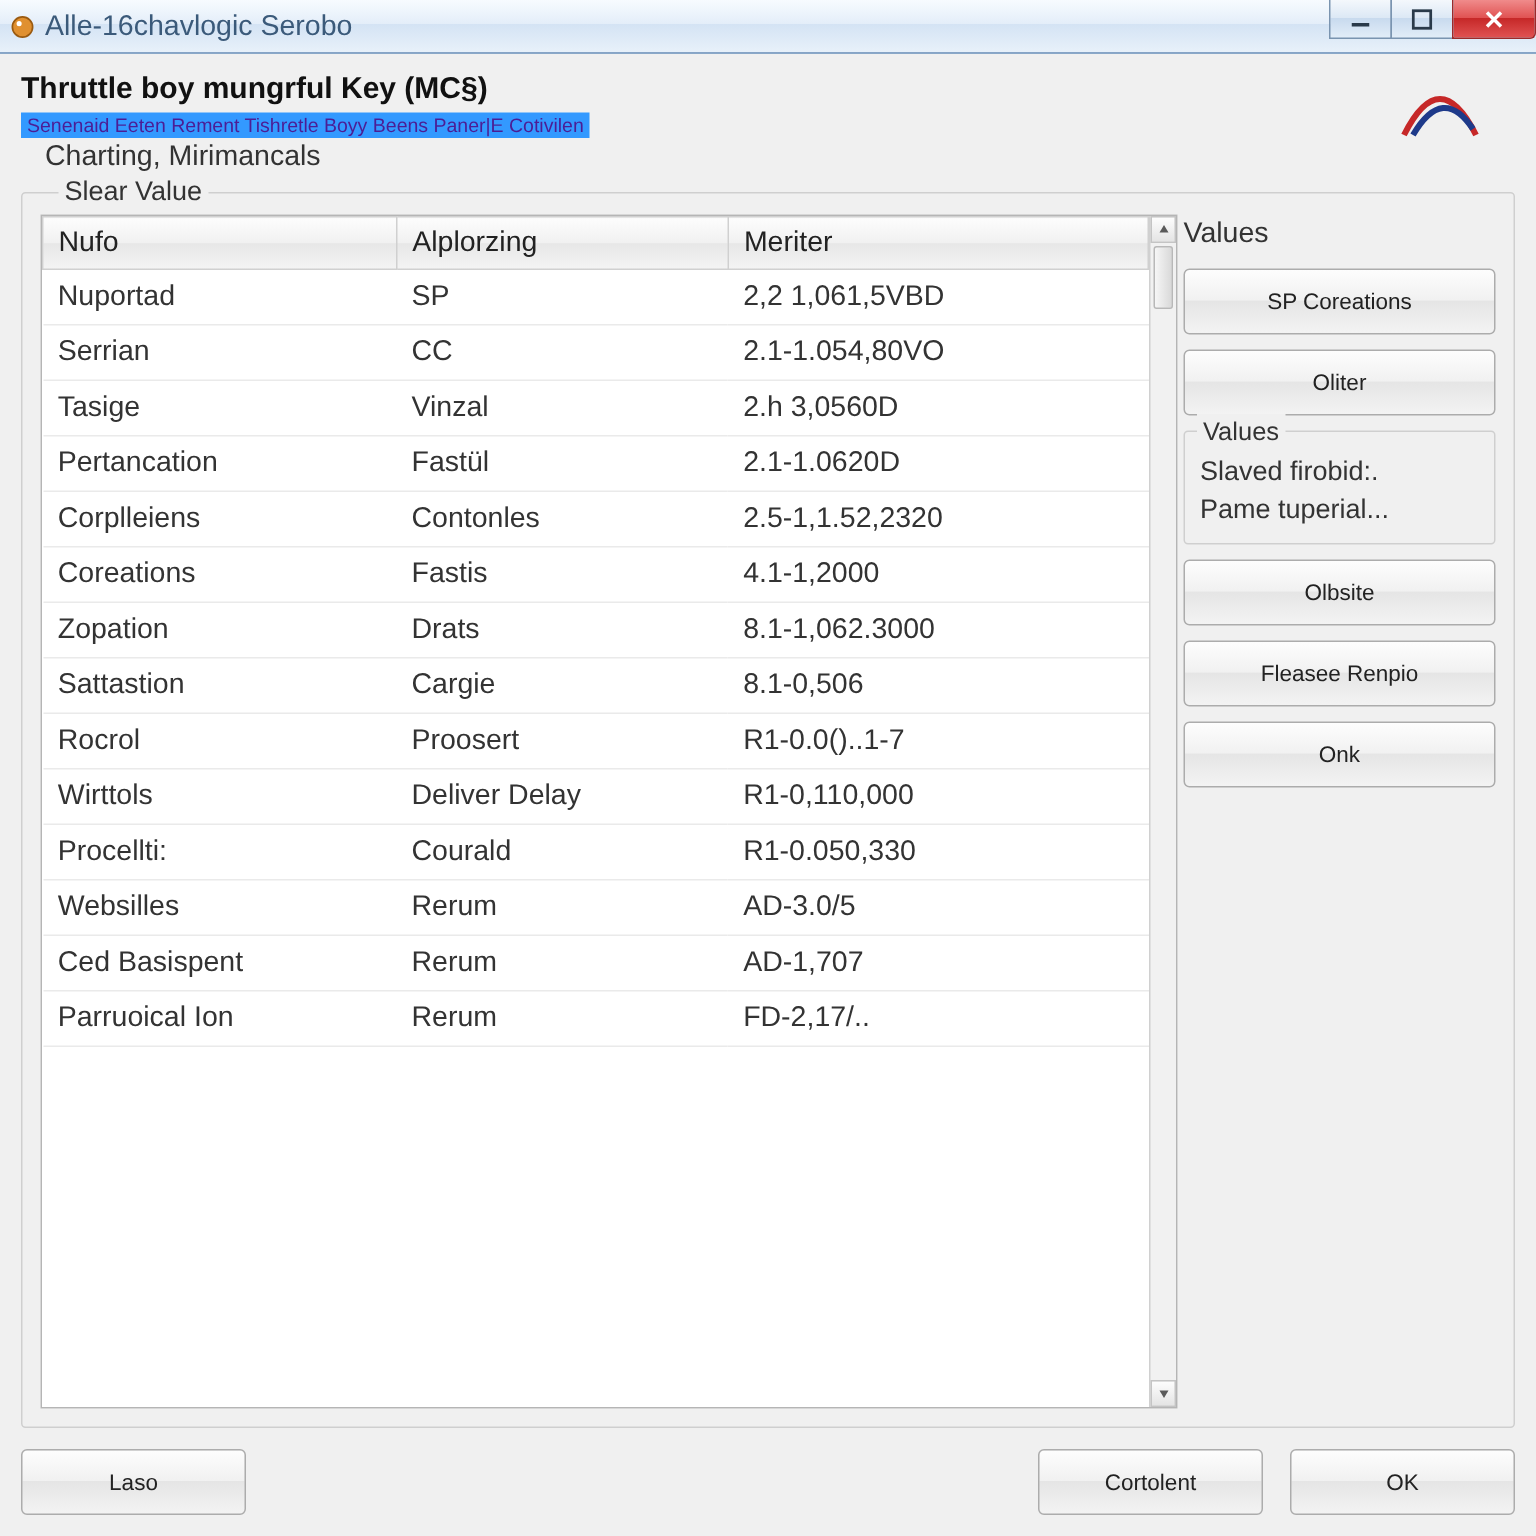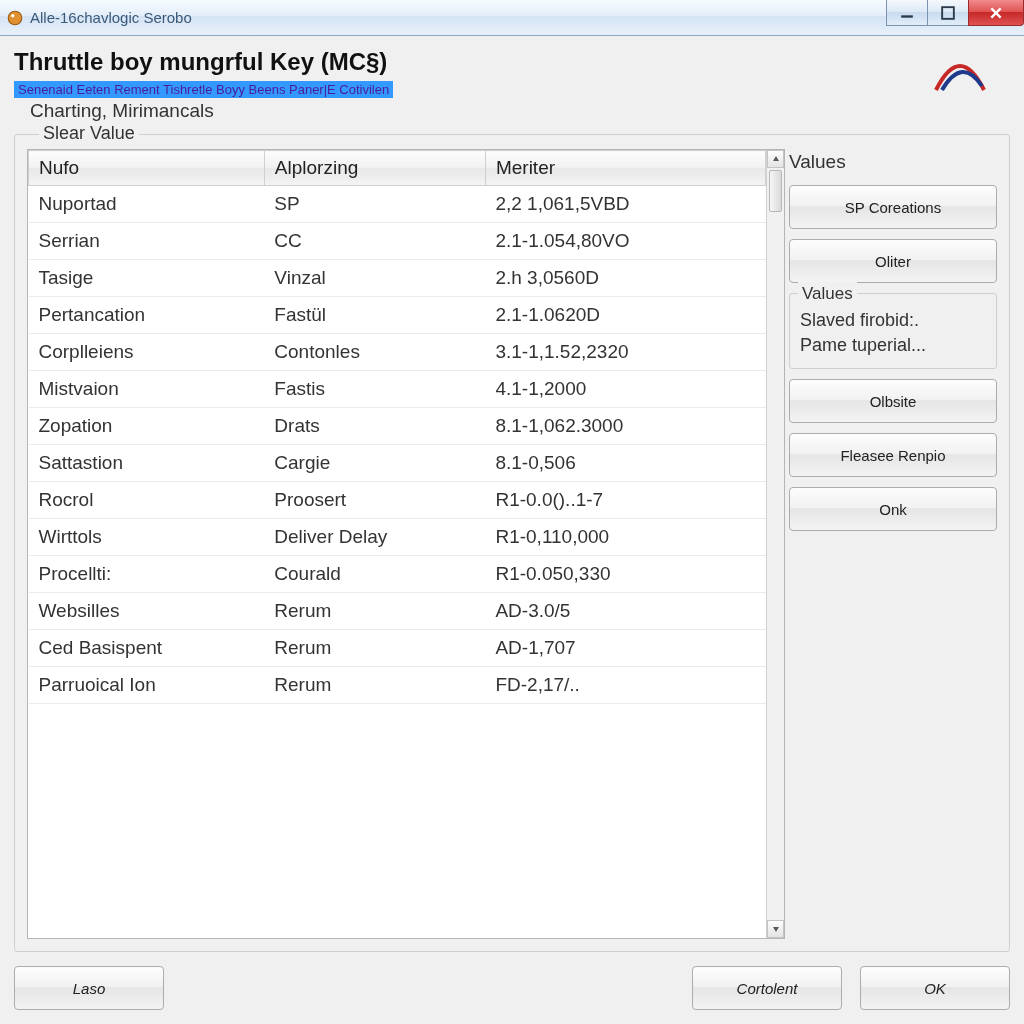--- a/index.html
+++ b/index.html
@@ -29,21 +29,21 @@
 }
 .titlebar-icon {
   width: 18px; height: 18px;
   margin-right: 6px;
   display: inline-flex;
   align-items: center;
   justify-content: center;
 }
 .titlebar-title {
   color: #3b5a7a;
-  font-size: 15px;
+  font-size: 19px;
   font-weight: 400;
   flex: 1;
 }
 .winbtns {
   position: absolute;
   right: 0; top: 0;
   display: flex;
   height: 26px;
 }
 .winbtn {
@@ -68,21 +68,21 @@
   background: #f0f0f0;
   padding: 12px 14px 14px 14px;
   display: flex;
   flex-direction: column;
 }
 .header-block {
   margin-bottom: 8px;
 }
 .dlg-title {
   font-weight: 700;
-  font-size: 24px;
+  font-size: 20px;
   color: #111;
   margin-bottom: 4px;
 }
 .path-selected {
   background: #3399ff;
   color: #4c1d95;
   font-size: 13px;
   padding: 1px 4px;
   display: inline-block;
   margin-bottom: 2px;
@@ -214,21 +214,20 @@
   top: 50px;
   right: 36px;
   width: 56px;
   height: 46px;
 }
 .footer-btns {
   display: flex;
   gap: 18px;
   margin-top: 14px;
   justify-content: space-between;
-  font-style: italic;
 }
 .footer-btns .btn { width: 150px; height: 44px; }
 .footer-btns .spacer { flex: 1; }
 </style>
 </head>
 <body>
 
 <div class="window">
   <div class="titlebar">
     <span class="titlebar-icon">
@@ -301,24 +300,24 @@
                     <td>2.h 3,0560D</td>
                   </tr>
                   <tr>
                     <td>Pertancation</td>
                     <td>Fastül</td>
                     <td>2.1-1.0620D</td>
                   </tr>
                   <tr>
                     <td>Corplleiens</td>
                     <td>Contonles</td>
-                    <td>3.1-1,1.52,2320</td>
-                  </tr>
-                  <tr>
-                    <td>Mistvaion</td>
+                    <td>2.5-1,1.52,2320</td>
+                  </tr>
+                  <tr>
+                    <td>Coreations</td>
                     <td>Fastis</td>
                     <td>4.1-1,2000</td>
                   </tr>
                   <tr>
                     <td>Zopation</td>
                     <td>Drats</td>
                     <td>8.1-1,062.3000</td>
                   </tr>
                   <tr>
                     <td>Sattastion</td>

